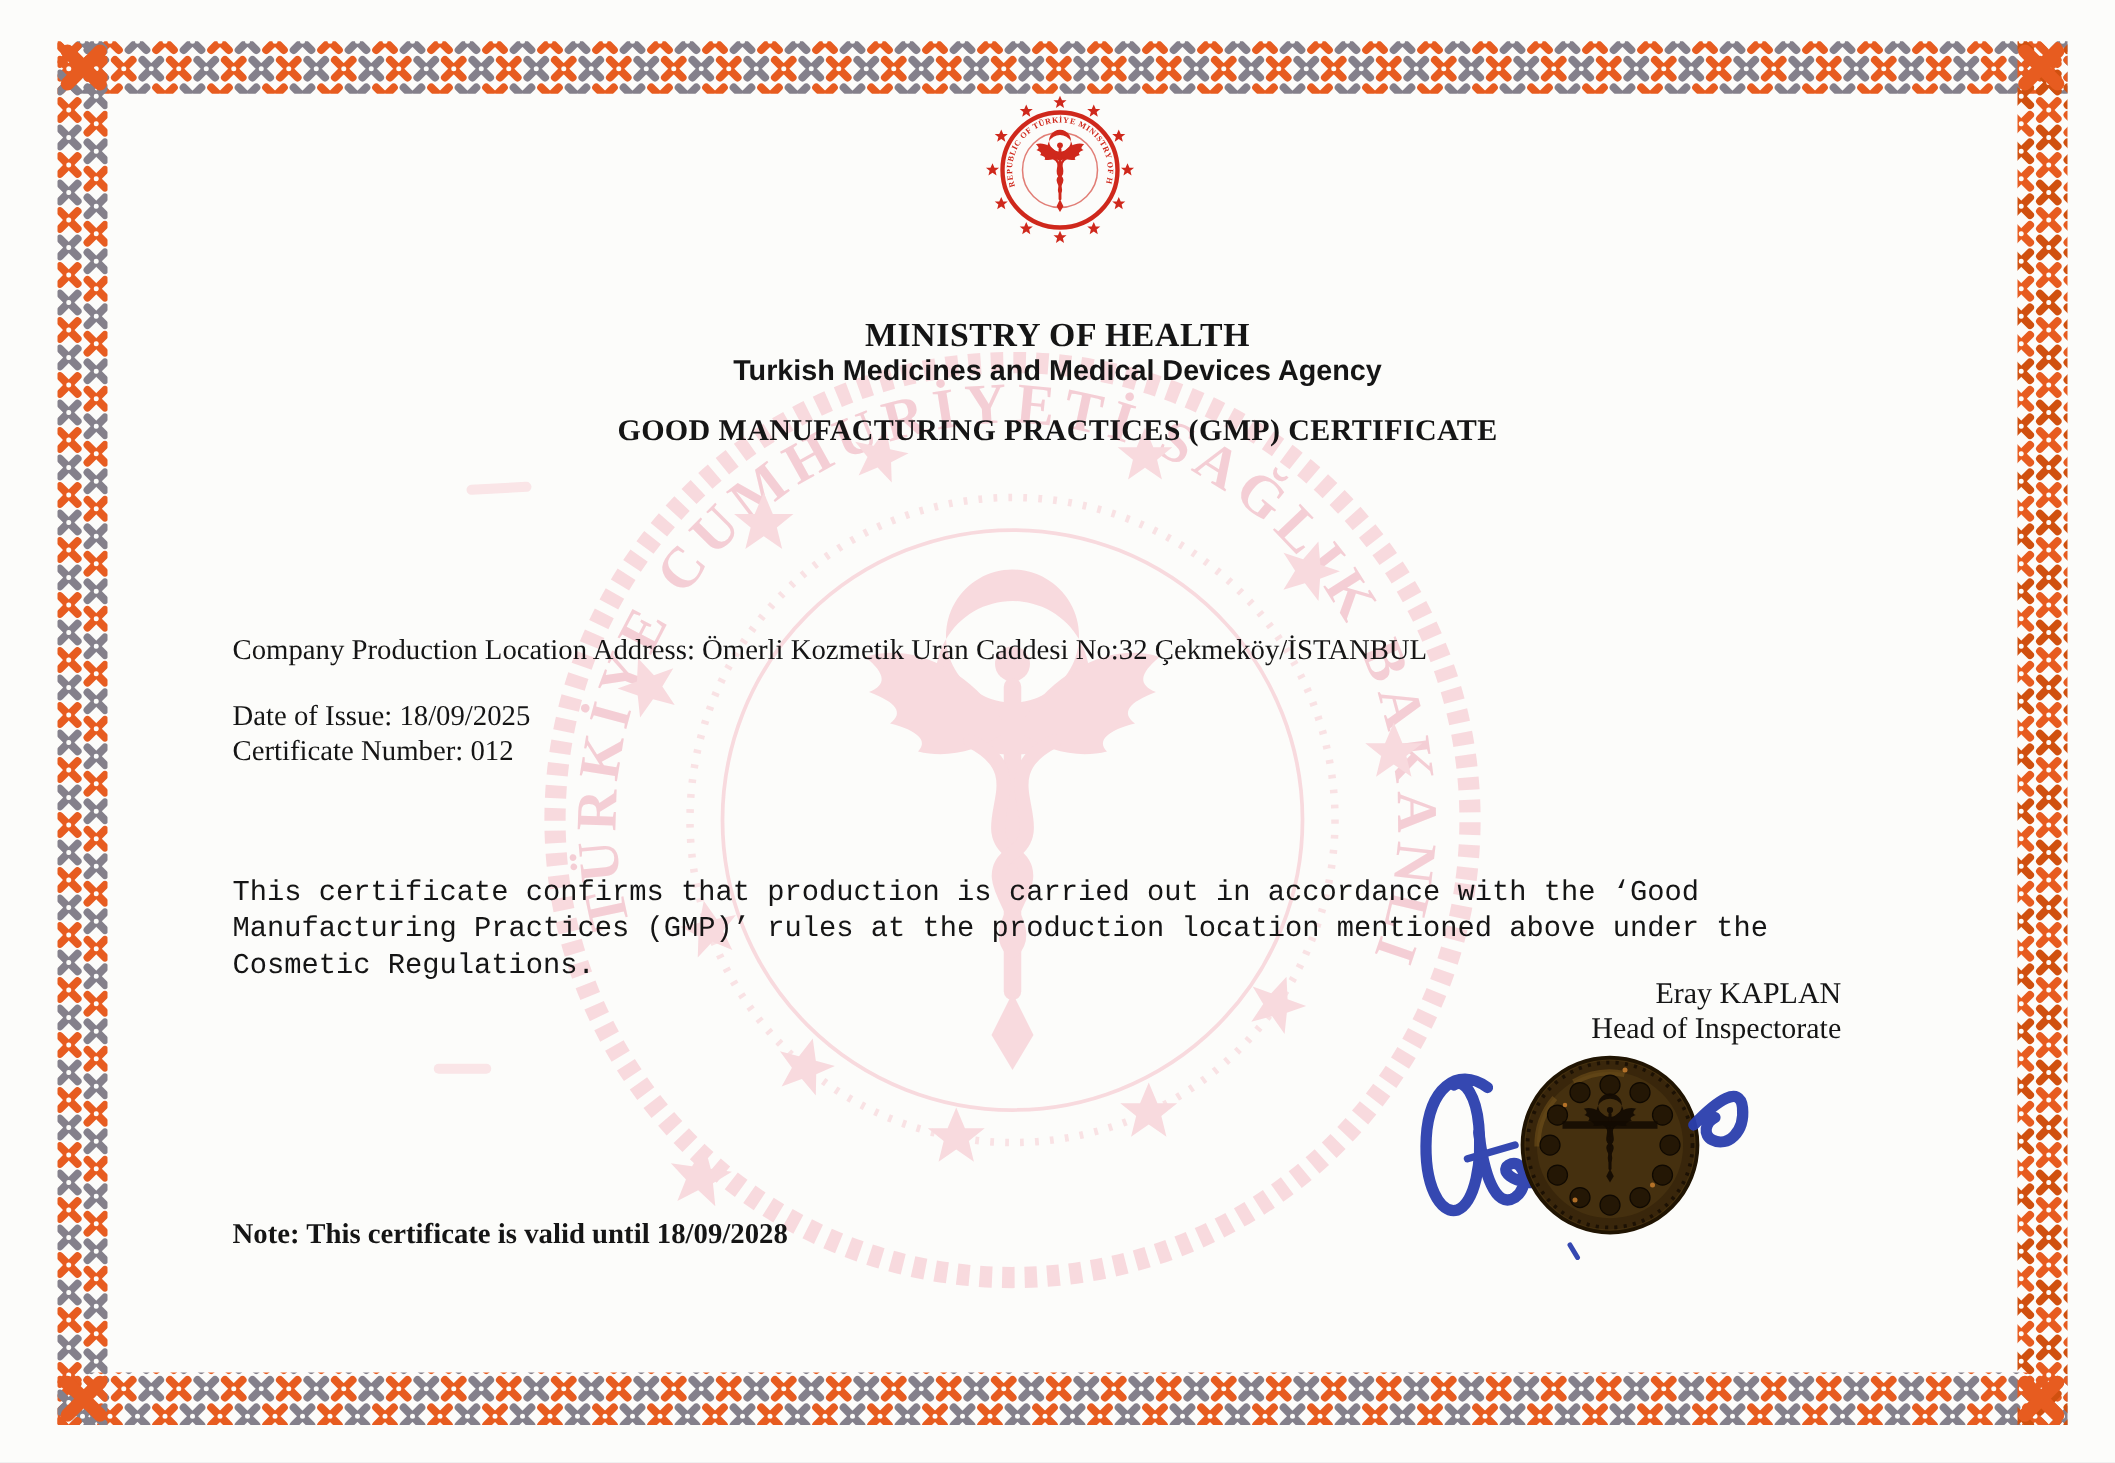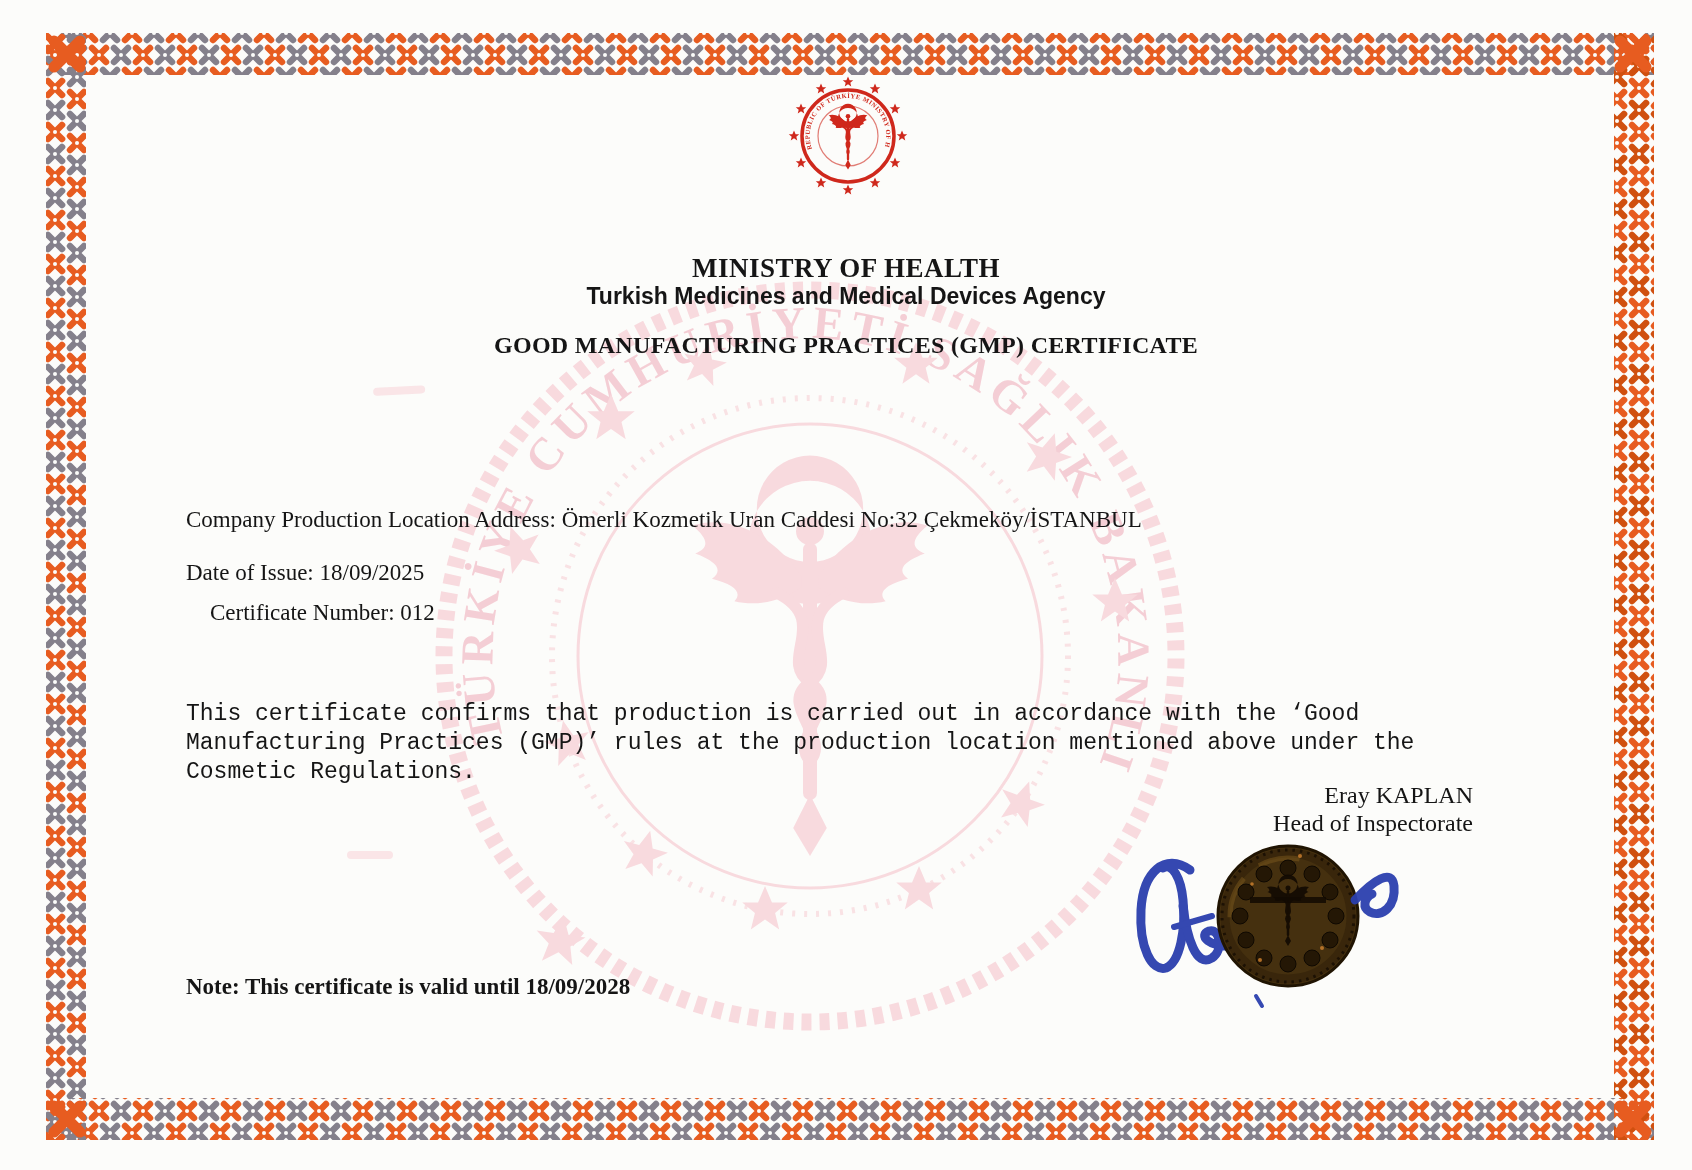--- a/index.html
+++ b/index.html
@@ -17,21 +17,21 @@
   .h-serif{font-weight:bold;font-family:"Liberation Serif",serif;}
   .h-sans{font-weight:bold;font-family:"Liberation Sans",sans-serif;}
   .t1{top:226px;font-size:27px;letter-spacing:.5px;}
   .t2{top:253px;font-size:27px;letter-spacing:.5px;}
   .t3{top:283px;font-size:23px;}
   .t4{top:332px;font-size:24px;letter-spacing:.3px;}
   .field{font-size:23px;left:186px;}
   .f-company{top:451px;}
   .f-address{top:507px;}
   .f-date{top:560px;}
-  .f-cert{top:600px;margin-left:24px;}
+  .f-cert{top:588px;}
   .para{position:absolute;left:186px;top:700px;width:1330px;
         font-size:23px;line-height:29px;white-space:normal;font-family:Liberation Mono, monospace;}
   .signatory{position:absolute;left:1073px;top:781px;width:400px;text-align:right;
              font-size:24px;line-height:28px;}
   .note{top:974px;font-size:23px;font-weight:bold;}
   svg text{font-family:"Liberation Serif",serif;}
 </style>
 </head>
 <body>
 

